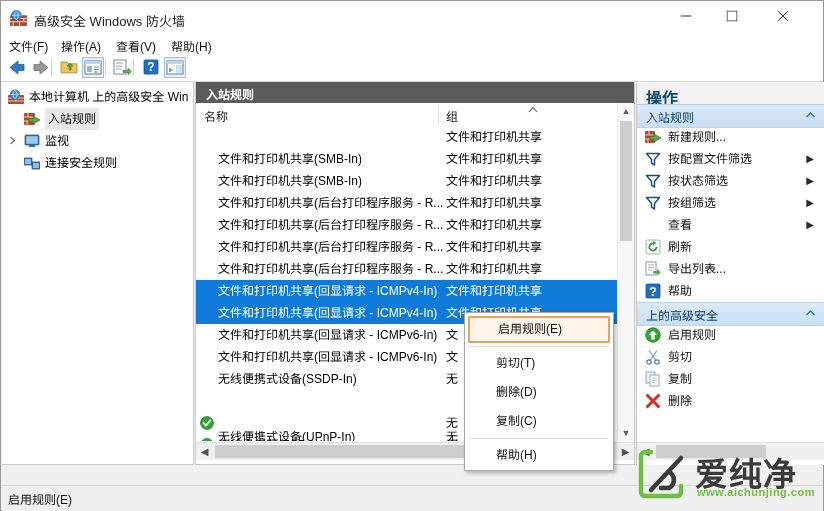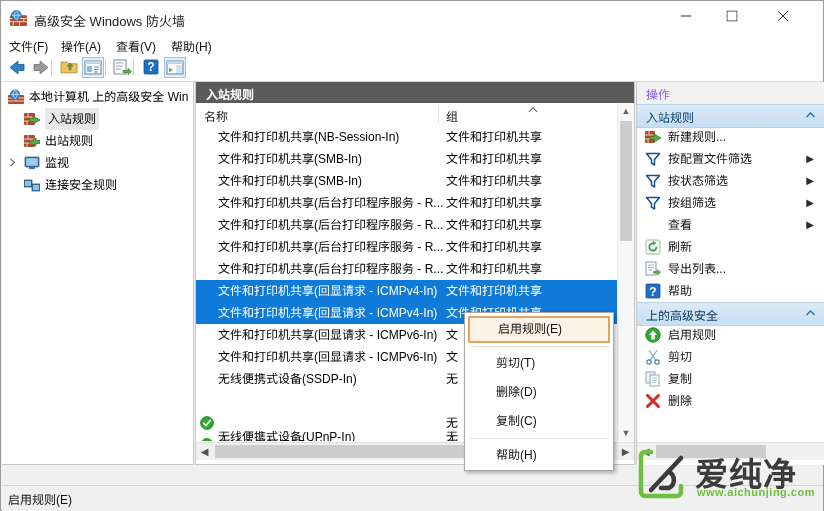--- a/index.html
+++ b/index.html
@@ -64,21 +64,21 @@
   .hsb{position:absolute;height:17px;background:#f0f0f0;border-top:1px solid #e0e0e0;}
   .hsb .arr{position:absolute;top:0;width:17px;height:17px;color:#505050;font-size:10px;text-align:center;line-height:17px;cursor:default;}
   .hsb .thumb{position:absolute;top:2px;height:13px;background:#cdcdcd;cursor:default;}
   
   .vsb{position:absolute;right:0;top:21px;width:16px;height:338px;background:#f7f7f7;border-left:1px solid #ececec;}
   .vsb .varr{position:absolute;left:0;width:16px;height:16px;text-align:center;line-height:16px;font-size:9px;color:#606060;cursor:default;}
   .vsb .vthumb{position:absolute;left:2px;width:12px;background:#cdcdcd;cursor:default;}
 
   
   .r-head{position:absolute;left:0;top:0;width:187px;height:22px;background:#f2f2f2;border-bottom:1px solid #dcdcdc;}
-  .r-head span{position:absolute;left:9px;top:3px;font-size:12px;font-weight:normal;color:#8b5cf6;}
+  .r-head span{position:absolute;left:9px;top:3px;font-size:16px;font-weight:bold;color:#0c4a6e;}
   .r-sect{position:absolute;left:0;width:187px;height:22px;
           background:linear-gradient(to bottom,#dbeaf7 0%,#c8def2 100%);
           border-top:1px solid #b9d3ea;border-bottom:1px solid #b9d3ea;cursor:default;}
   .r-sect span{position:absolute;left:9px;top:3px;font-size:12px;color:#0b3c68;}
   .r-sect .caret{position:absolute;right:8px;top:6px;}
   .r-item{position:absolute;left:0;width:187px;height:22px;line-height:22px;cursor:default;white-space:nowrap;}
   .r-item .ri{position:absolute;left:8px;top:3px;width:16px;height:16px;}
   .r-item .rl{position:absolute;left:31px;top:0;font-size:12px;color:#111;}
   .r-item .rarrow{position:absolute;right:10px;top:0;font-size:10px;color:#2a2a2a;}
 
@@ -224,34 +224,20 @@
               <line x1="0" y1="10" x2="11" y2="10"></line>
               <line x1="4" y1="2" x2="4" y2="6"></line>
               <line x1="7" y1="6" x2="7" y2="10"></line>
               <line x1="3" y1="10" x2="3" y2="14"></line>
             </g>
           <path d="M16 9 L9 5 L9 7.5 L5 7.5 L5 10.5 L9 10.5 L9 13 Z" fill="#5aa84a" stroke="#2f6e25" stroke-width=".7" stroke-linejoin="round"></path>
         </svg>
         <span class="tlabel" style="left:43px">入站规则</span>
       </div>
 
-      <div class="trow">
-        <svg class="ticon" style="left:22px" viewBox="0 0 16 16">
-          <rect x="0" y="2" width="11" height="12" rx="1" fill="#b04a2a"></rect>
-          <g stroke="#e6cfc2" stroke-width="1">
-              <line x1="0" y1="6" x2="11" y2="6"></line>
-              <line x1="0" y1="10" x2="11" y2="10"></line>
-              <line x1="4" y1="2" x2="4" y2="6"></line>
-              <line x1="7" y1="6" x2="7" y2="10"></line>
-              <line x1="3" y1="10" x2="3" y2="14"></line>
-            </g>
-          <path d="M5 9 L12 5 L12 7.5 L16 7.5 L16 10.5 L12 10.5 L12 13 Z" fill="#5aa84a" stroke="#2f6e25" stroke-width=".7" stroke-linejoin="round"></path>
-        </svg>
-        <span class="tlabel" style="left:43px">出站规则</span>
-      </div>
 
       <div class="trow">
         <svg class="expander" viewBox="0 0 9 9">
             <path d="M2.5 1 L6.5 4.5 L2.5 8" fill="none" stroke="#707070" stroke-width="1.2"></path>
           </svg>
         <svg class="ticon" style="left:22px" viewBox="0 0 16 16">
           <rect x="1" y="2" width="14" height="10" rx="1" fill="#3d72a8" stroke="#244a72" stroke-width=".7"></rect>
           <rect x="2.2" y="3.2" width="11.6" height="7.6" fill="#9cc8ea"></rect>
           <rect x="5" y="12" width="6" height="2" fill="#3d72a8"></rect>
         </svg>
@@ -285,21 +271,20 @@
           <path d="M3 7 L7 2.5 L11 7" fill="none" stroke="#555" stroke-width="1.1"></path>
         </svg>
       <svg class="sortcaret" style="left:420px;top:5px;" width="12" height="9" viewBox="0 0 12 9">
           <path d="M2 7 L6 2.5 L10 7" fill="none" stroke="#555" stroke-width="1.1"></path>
         </svg>
     </div>
 
     <div class="listarea">
 
     <div class="lrow" style="top: 0px;">
-          <span class="nm">文件和打印机共享(NB-Session-In)</span>
           <span class="gp">文件和打印机共享</span>
         </div>
         <div class="lrow" style="top: 22px;">
           <span class="nm">文件和打印机共享(SMB-In)</span>
           <span class="gp">文件和打印机共享</span>
         </div>
         <div class="lrow" style="top: 44px;">
           <span class="nm">文件和打印机共享(SMB-In)</span>
           <span class="gp">文件和打印机共享</span>
         </div>

